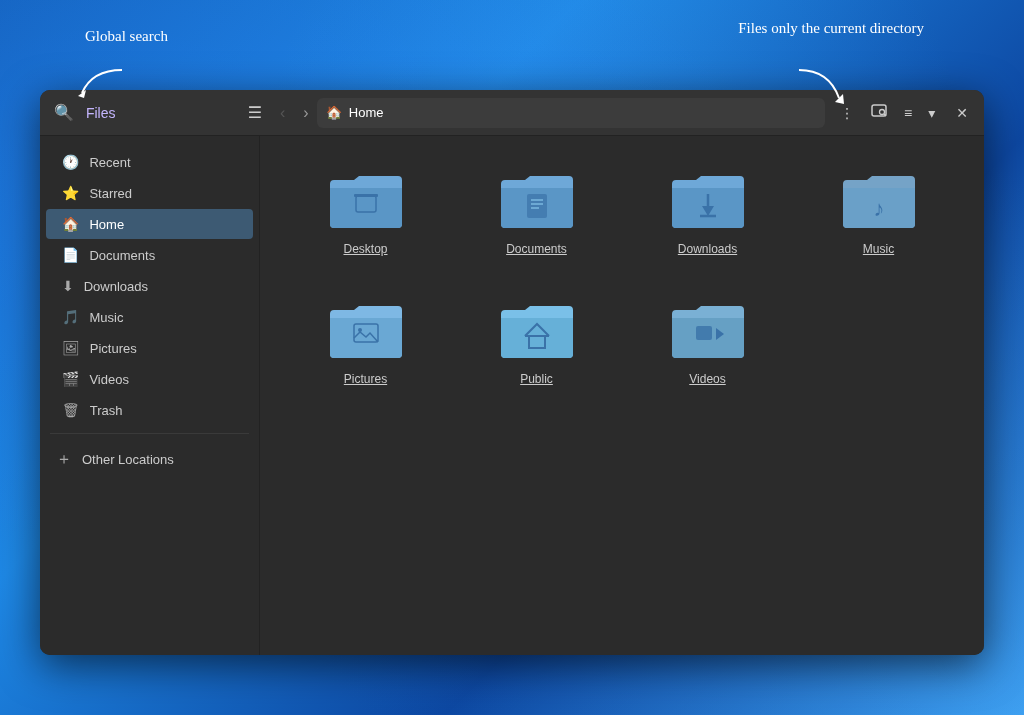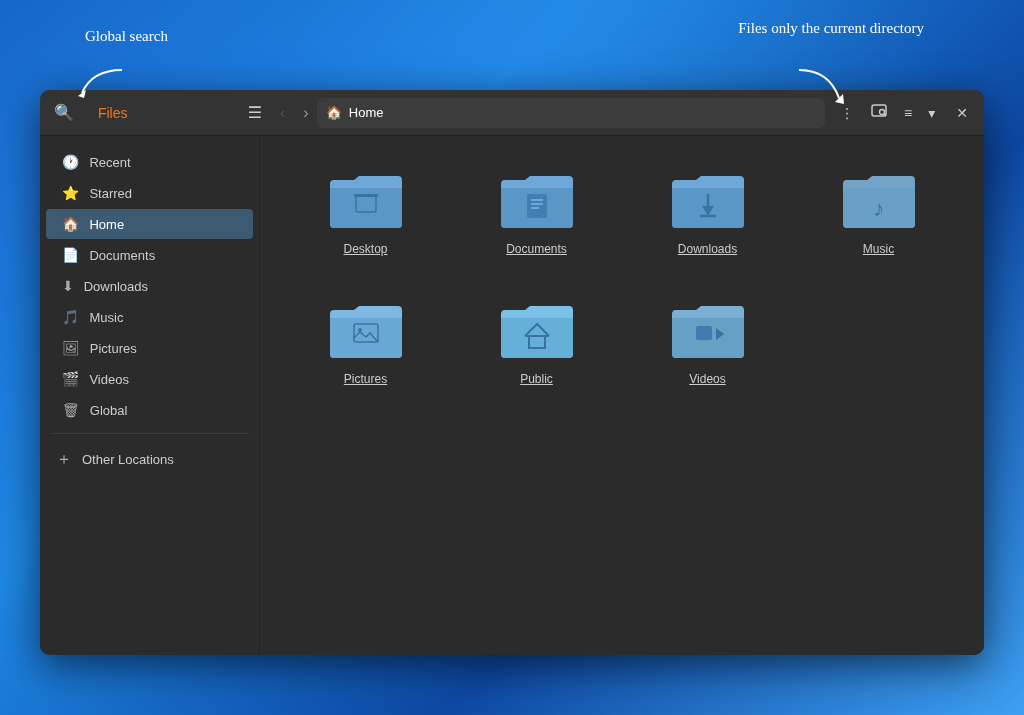--- a/index.html
+++ b/index.html
@@ -97,25 +97,24 @@
     .search-btn {
       background: none;
       border: none;
       color: #ccc;
       cursor: pointer;
       font-size: 16px;
       padding: 4px 6px;
       border-radius: 4px;
     }
     .header-title {
-      color: #f97316;
+      color: #c4b5fd;
       font-size: 14px;
       font-weight: 500;
       flex: 1;
-      margin-left: 12px;
     }
     .hamburger-btn {
       background: none;
       border: none;
       color: #ccc;
       cursor: pointer;
       font-size: 16px;
       padding: 4px 6px;
     }
     .nav-btns {
@@ -343,21 +342,21 @@
       <div class="sidebar-item">
         <span class="icon">🖼</span>
         <span>Pictures</span>
       </div>
       <div class="sidebar-item">
         <span class="icon">🎬</span>
         <span>Videos</span>
       </div>
       <div class="sidebar-item">
         <span class="icon">🗑</span>
-        <span>Global</span>
+        <span>Trash</span>
       </div>
       <div class="sidebar-divider"></div>
       <div class="sidebar-other">
         <span class="plus-icon">＋</span>
         <span>Other Locations</span>
       </div>
     </div>
 
     <div class="main-content">
       <div class="folders-grid">

